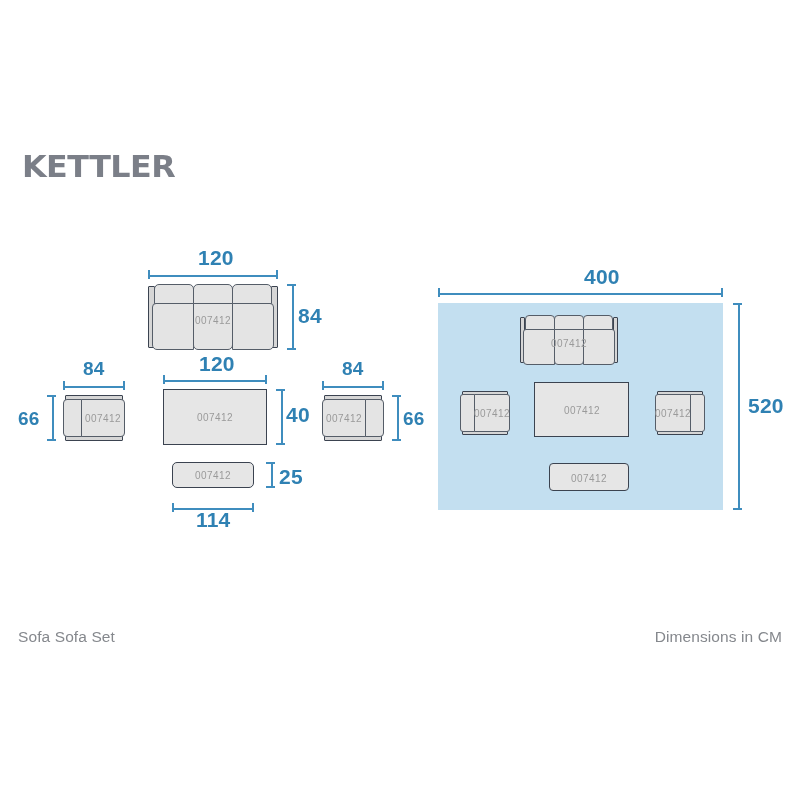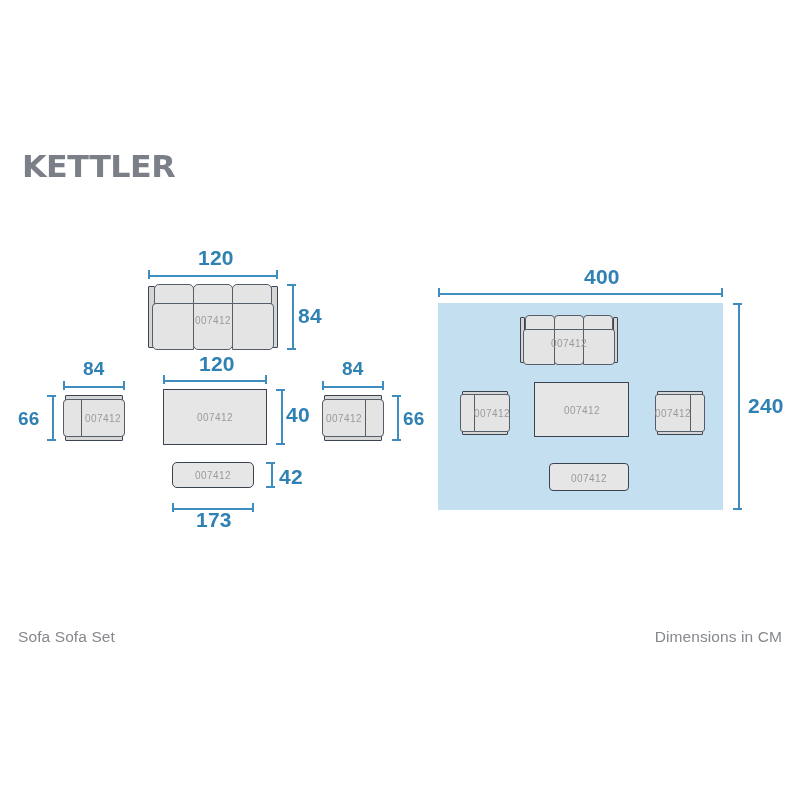--- a/index.html
+++ b/index.html
@@ -204,32 +204,32 @@
   <div class="dim-h" style="left:322px; top:381px; width:62px;"></div>
   <div class="dim-label small" style="left:342px; top:358px;">84</div>
 
   <div class="dim-v" style="left:392px; top:395px; height:46px;"></div>
   <div class="dim-label small" style="left:403px; top:408px;">66</div>
 
   <div class="body-rect" id="elev-bench" style="left:172px; top:462px; width:82px; height:26px; border-radius:5px;"></div>
   <div class="code-label" style="left:213px; top:475px;">007412</div>
 
   <div class="dim-v" style="left:266px; top:462px; height:26px;"></div>
-  <div class="dim-label" style="left:279px; top:465px;">42</div>
+  <div class="dim-label" style="left:279px; top:465px;">25</div>
 
   <div class="dim-h" style="left:172px; top:503px; width:82px;"></div>
-  <div class="dim-label" style="left:196px; top:508px;">173</div>
+  <div class="dim-label" style="left:196px; top:508px;">114</div>
 
   <div id="plan-panel"></div>
 
   <div class="dim-h" style="left:438px; top:288px; width:285px;"></div>
   <div class="dim-label" style="left:584px; top:265px;">400</div>
 
   <div class="dim-v" style="left:733px; top:303px; height:207px;"></div>
-  <div class="dim-label" style="left:748px; top:394px;">240</div>
+  <div class="dim-label" style="left:748px; top:394px;">520</div>
 
   <div class="furn" id="plan-sofa" style="left:520px; top:315px; width:98px; height:50px;">
     <div class="rail" style="left:0px;  top:2px; width:5px; height:46px; border-radius:1px;"></div>
     <div class="rail" style="left:93px; top:2px; width:5px; height:46px; border-radius:1px;"></div>
 
     <div class="cushion" style="left:5px;  top:0px;  width:30px; height:15px; border-radius:4px 4px 0 0;"></div>
     <div class="cushion" style="left:34px; top:0px;  width:30px; height:15px; border-radius:4px 4px 0 0;"></div>
     <div class="cushion" style="left:63px; top:0px;  width:30px; height:15px; border-radius:4px 4px 0 0;"></div>
 
     <div class="cushion" style="left:3px;  top:14px; width:32px; height:36px; border-radius:3px 0 0 4px;"></div>

